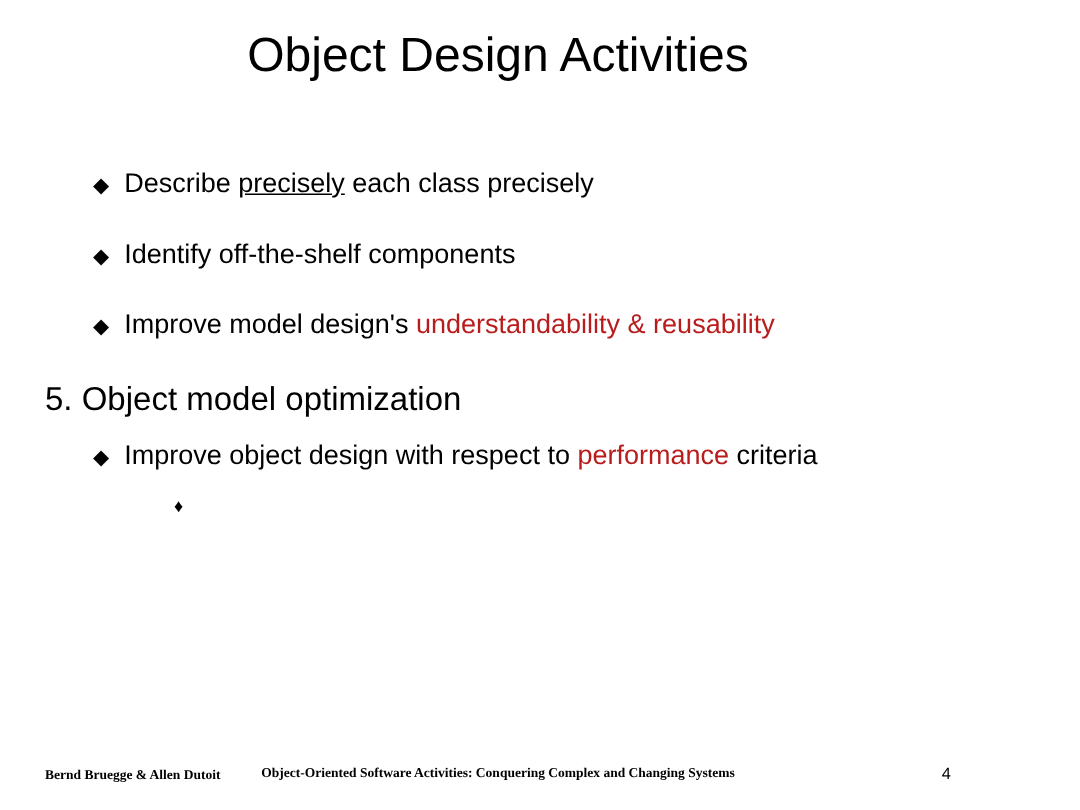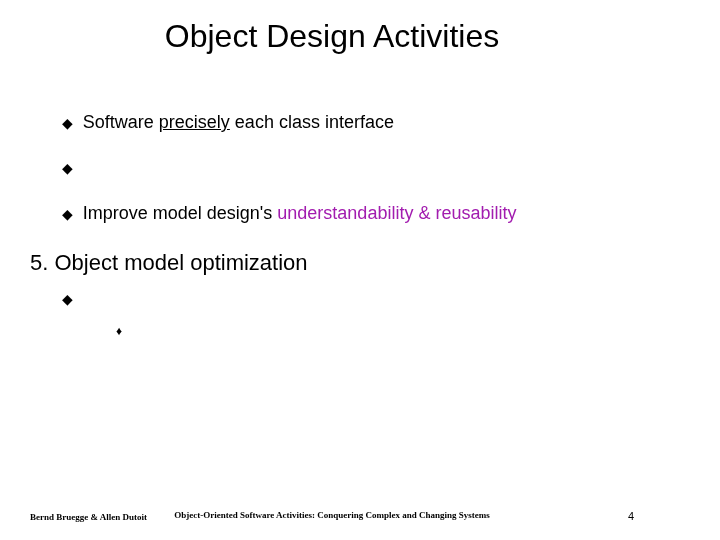--- a/index.html
+++ b/index.html
@@ -59,21 +59,21 @@
     color: #000;
     margin: 0 0 24px 86px;
     display: flex;
     align-items: baseline;
     gap: 12px;
   }
   .subsub-bullet {
     font-size: 12px;
     line-height: 18px;
   }
-  .blue { color: #a21caf; }
+  .blue { color: #b91c1c; }
   .underline { text-decoration: underline; margin-top: 12px; }
   .footer {
     position: absolute;
     bottom: 18px;
     left: 30px;
     right: 30px;
     display: flex;
     justify-content: space-between;
     align-items: baseline;
     font-size: 9px;
@@ -101,38 +101,44 @@
 
 <div class="slide">
 
   <div class="title">Object Design Activities</div>
 
   <div class="content">
 
     <div class="sub">
       <span class="sub-bullet">◆</span>
       <span>
-        <span>Software </span><span class="underline">precisely</span><span> each class interface</span>
+        <span>Describe </span><span class="underline">precisely</span><span> each class precisely</span>
       </span>
     </div>
 
     <div class="sub">
       <span class="sub-bullet">◆</span>
+      <span>
+        <span>Identify off-the-shelf components</span>
+      </span>
     </div>
 
     <div class="sub">
       <span class="sub-bullet">◆</span>
       <span>
         <span>Improve model design's </span><span class="blue">understandability &amp; reusability</span>
       </span>
     </div>
 
     <div class="item-heading">5. Object model optimization</div>
     <div class="sub" style="margin-bottom:14px">
       <span class="sub-bullet">◆</span>
+      <span>
+        <span>Improve object design with respect to </span><span class="blue">performance</span><span> criteria</span>
+      </span>
     </div>
     <div class="subsub">
       <span class="subsub-bullet">♦</span>
     </div>
 
   </div>
 
   <div class="footer">
     <span class="footer-left">Bernd Bruegge &amp; Allen Dutoit</span>
     <span class="footer-center">Object-Oriented Software Activities: Conquering Complex and Changing Systems</span>

